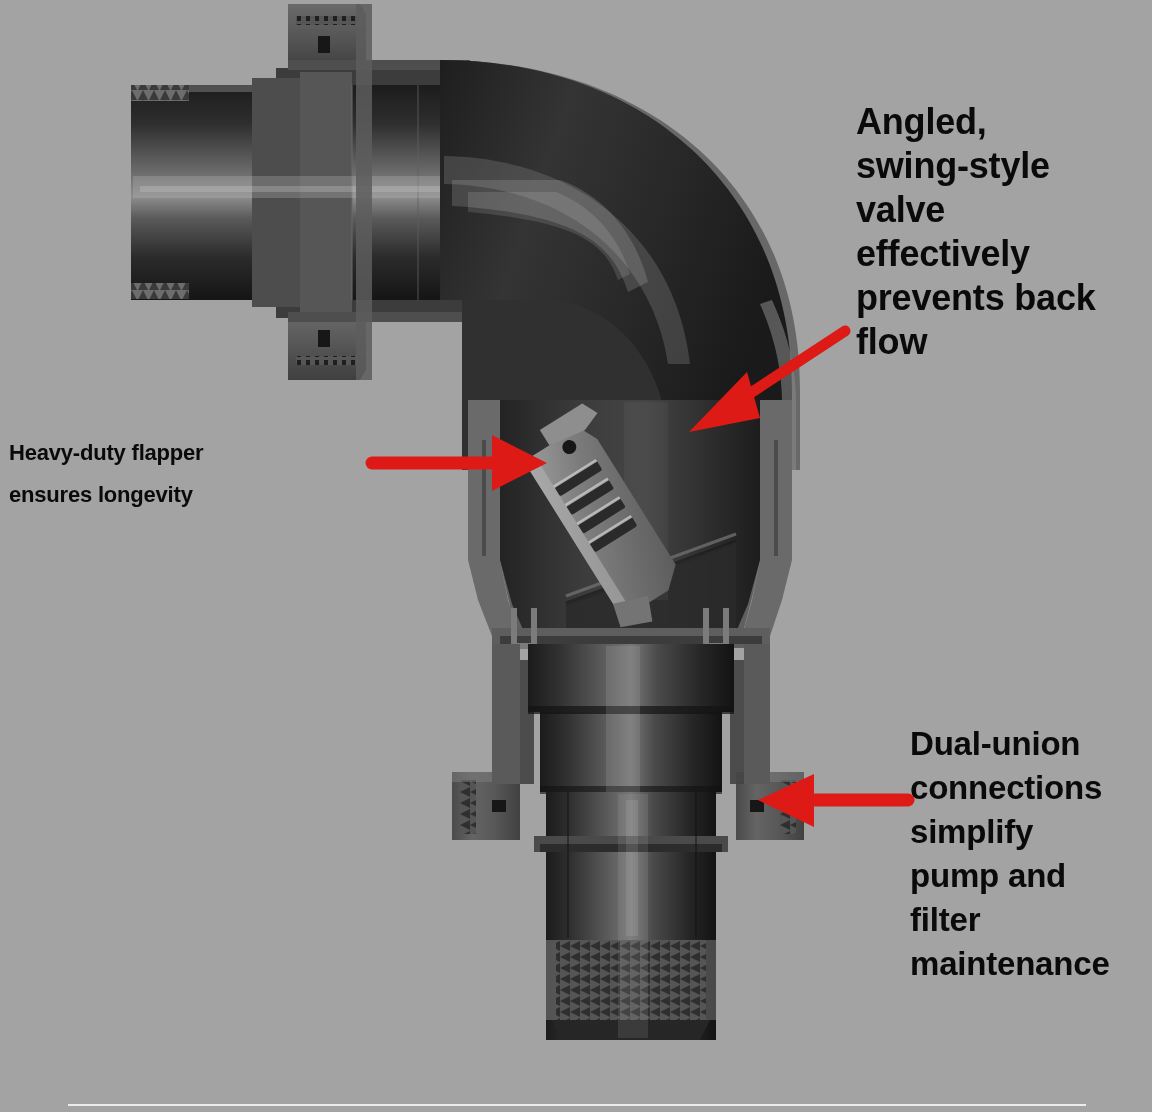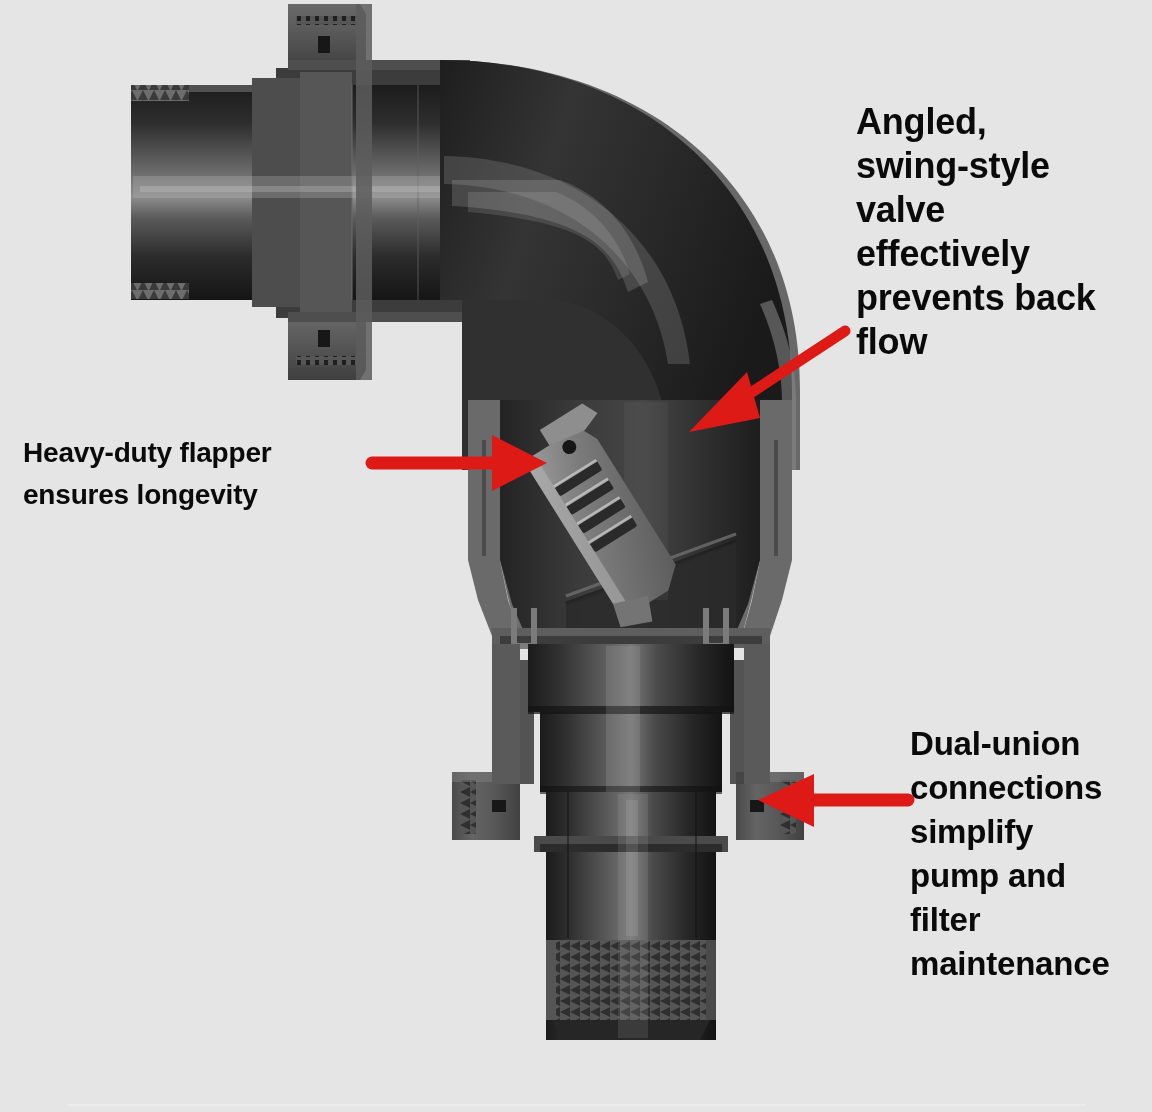--- a/index.html
+++ b/index.html
@@ -8,21 +8,21 @@
     padding: 0;
     background: #ffffff;
   }
   body {
     font-family: "Liberation Sans", sans-serif;
   }
   #stage {
     position: relative;
     width: 1152px;
     height: 1112px;
-    background: #e5e5e5;
+    background: #a3a3a3;
     overflow: hidden;
   }
   #diagram-svg {
     position: absolute;
     left: 0;
     top: 0;
     width: 1152px;
     height: 1112px;
     display: block;
   }
@@ -35,24 +35,24 @@
     white-space: pre-line;
   }
   #callout-valve {
     left: 856px;
     top: 100px;
     width: 290px;
     font-size: 36px;
     line-height: 44px;
   }
   #callout-flapper {
-    left: 23px;
+    left: 9px;
     top: 432px;
     width: 360px;
-    font-size: 28px;
+    font-size: 22px;
     line-height: 42px;
   }
   #callout-union {
     left: 910px;
     top: 722px;
     width: 245px;
     font-size: 33px;
     line-height: 44px;
   }
   #footer-divider {

